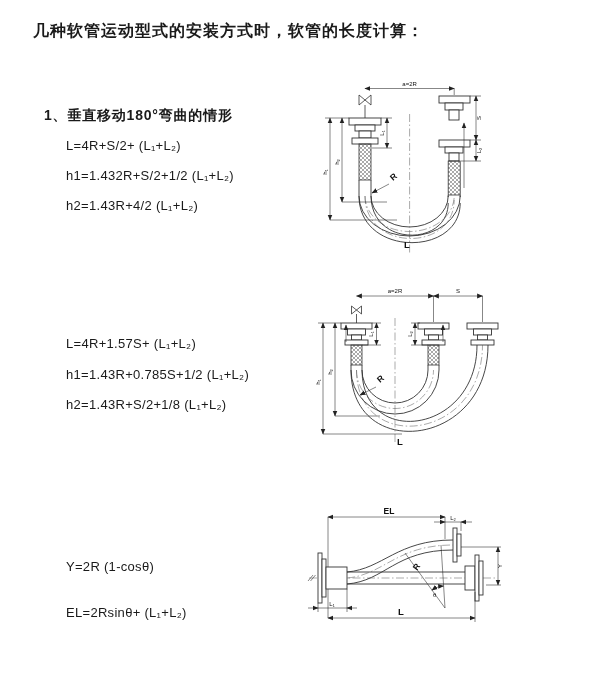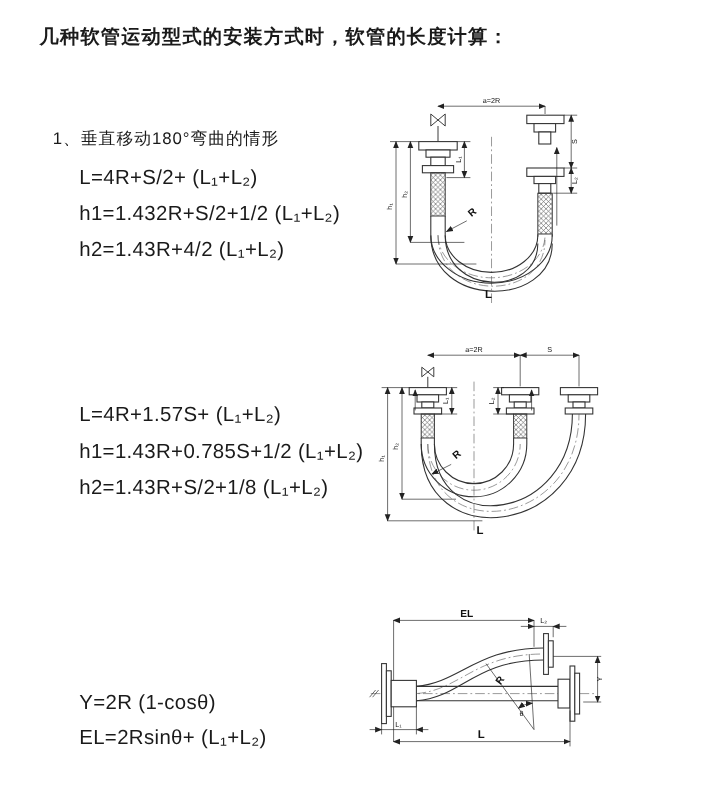--- a/index.html
+++ b/index.html
@@ -1,22 +1,22 @@
 <!DOCTYPE html>
 <html><head>
 <meta charset="utf-8">
 <style>
   html,body{margin:0;padding:0}
   body{width:600px;height:675px;background:#ffffff;position:relative;
        font-family:"Liberation Sans","DejaVu Sans",sans-serif;color:#1a1a1a;overflow:hidden}
   .page{position:absolute;inset:0;background:#fff}
   .t{position:absolute;white-space:pre}
   .title{font-size:16px;font-weight:600;letter-spacing:1px}
-  .heading{font-size:14px;font-weight:400;letter-spacing:0.8px}
-  .formula{font-size:17px;letter-spacing:0.3px}
+  .heading{font-size:14px;font-weight:700;letter-spacing:0.8px}
+  .formula{font-size:13px;letter-spacing:0.3px}
   svg.diag{position:absolute;overflow:visible}
   .obj{stroke:#333;stroke-width:0.9;fill:none}
   rect.obj{fill:#ffffff}
   .obj2{stroke:#333;stroke-width:0.8;fill:none}
   .braid{fill:url(#braid);stroke:#333;stroke-width:0.8}
   .dim{stroke:#222;stroke-width:0.55;fill:none}
   .cl{stroke:#555;stroke-width:0.5;fill:none;stroke-dasharray:8 2.5 1.5 2.5}
   svg text{fill:#111;font-family:"Liberation Sans","DejaVu Sans",sans-serif}
   .lbl{font-size:6px}
   .lbl-m{font-size:8.5px;font-weight:600}
@@ -42,21 +42,21 @@
 
   <div class="t heading" style="left:44px;top:107px">1、垂直移动180°弯曲的情形</div>
   <div class="t formula" style="left:66px;top:138px">L=4R+S/2+ (L₁+L₂)</div>
   <div class="t formula" style="left:66px;top:168px">h1=1.432R+S/2+1/2 (L₁+L₂)</div>
   <div class="t formula" style="left:66px;top:198px">h2=1.43R+4/2 (L₁+L₂)</div>
 
   <div class="t formula" style="left:66px;top:336px">L=4R+1.57S+ (L₁+L₂)</div>
   <div class="t formula" style="left:66px;top:367px">h1=1.43R+0.785S+1/2 (L₁+L₂)</div>
   <div class="t formula" style="left:66px;top:397px">h2=1.43R+S/2+1/8 (L₁+L₂)</div>
 
-  <div class="t formula" style="left:66px;top:576px">Y=2R (1-cosθ)</div>
+  <div class="t formula" style="left:66px;top:559px">Y=2R (1-cosθ)</div>
   <div class="t formula" style="left:66px;top:605px">EL=2Rsinθ+ (L₁+L₂)</div>
 
   <svg class="diag" style="left:315px;top:70px" width="270" height="190" viewBox="0 0 270 190">
     <line class="cl" x1="94.6" y1="44" x2="94.6" y2="183"></line>
 
     <line class="dim" x1="50" y1="18.5" x2="139.2" y2="18.5" marker-start="url(#arr)" marker-end="url(#arr)"></line>
     <line class="dim" x1="139.2" y1="18.5" x2="139.2" y2="25"></line>
     <text class="lbl" x="94.6" y="16" text-anchor="middle">a=2R</text>
 
     <path class="obj2" d="M44,25 L56,35 L56,25 L44,35 Z"></path>

